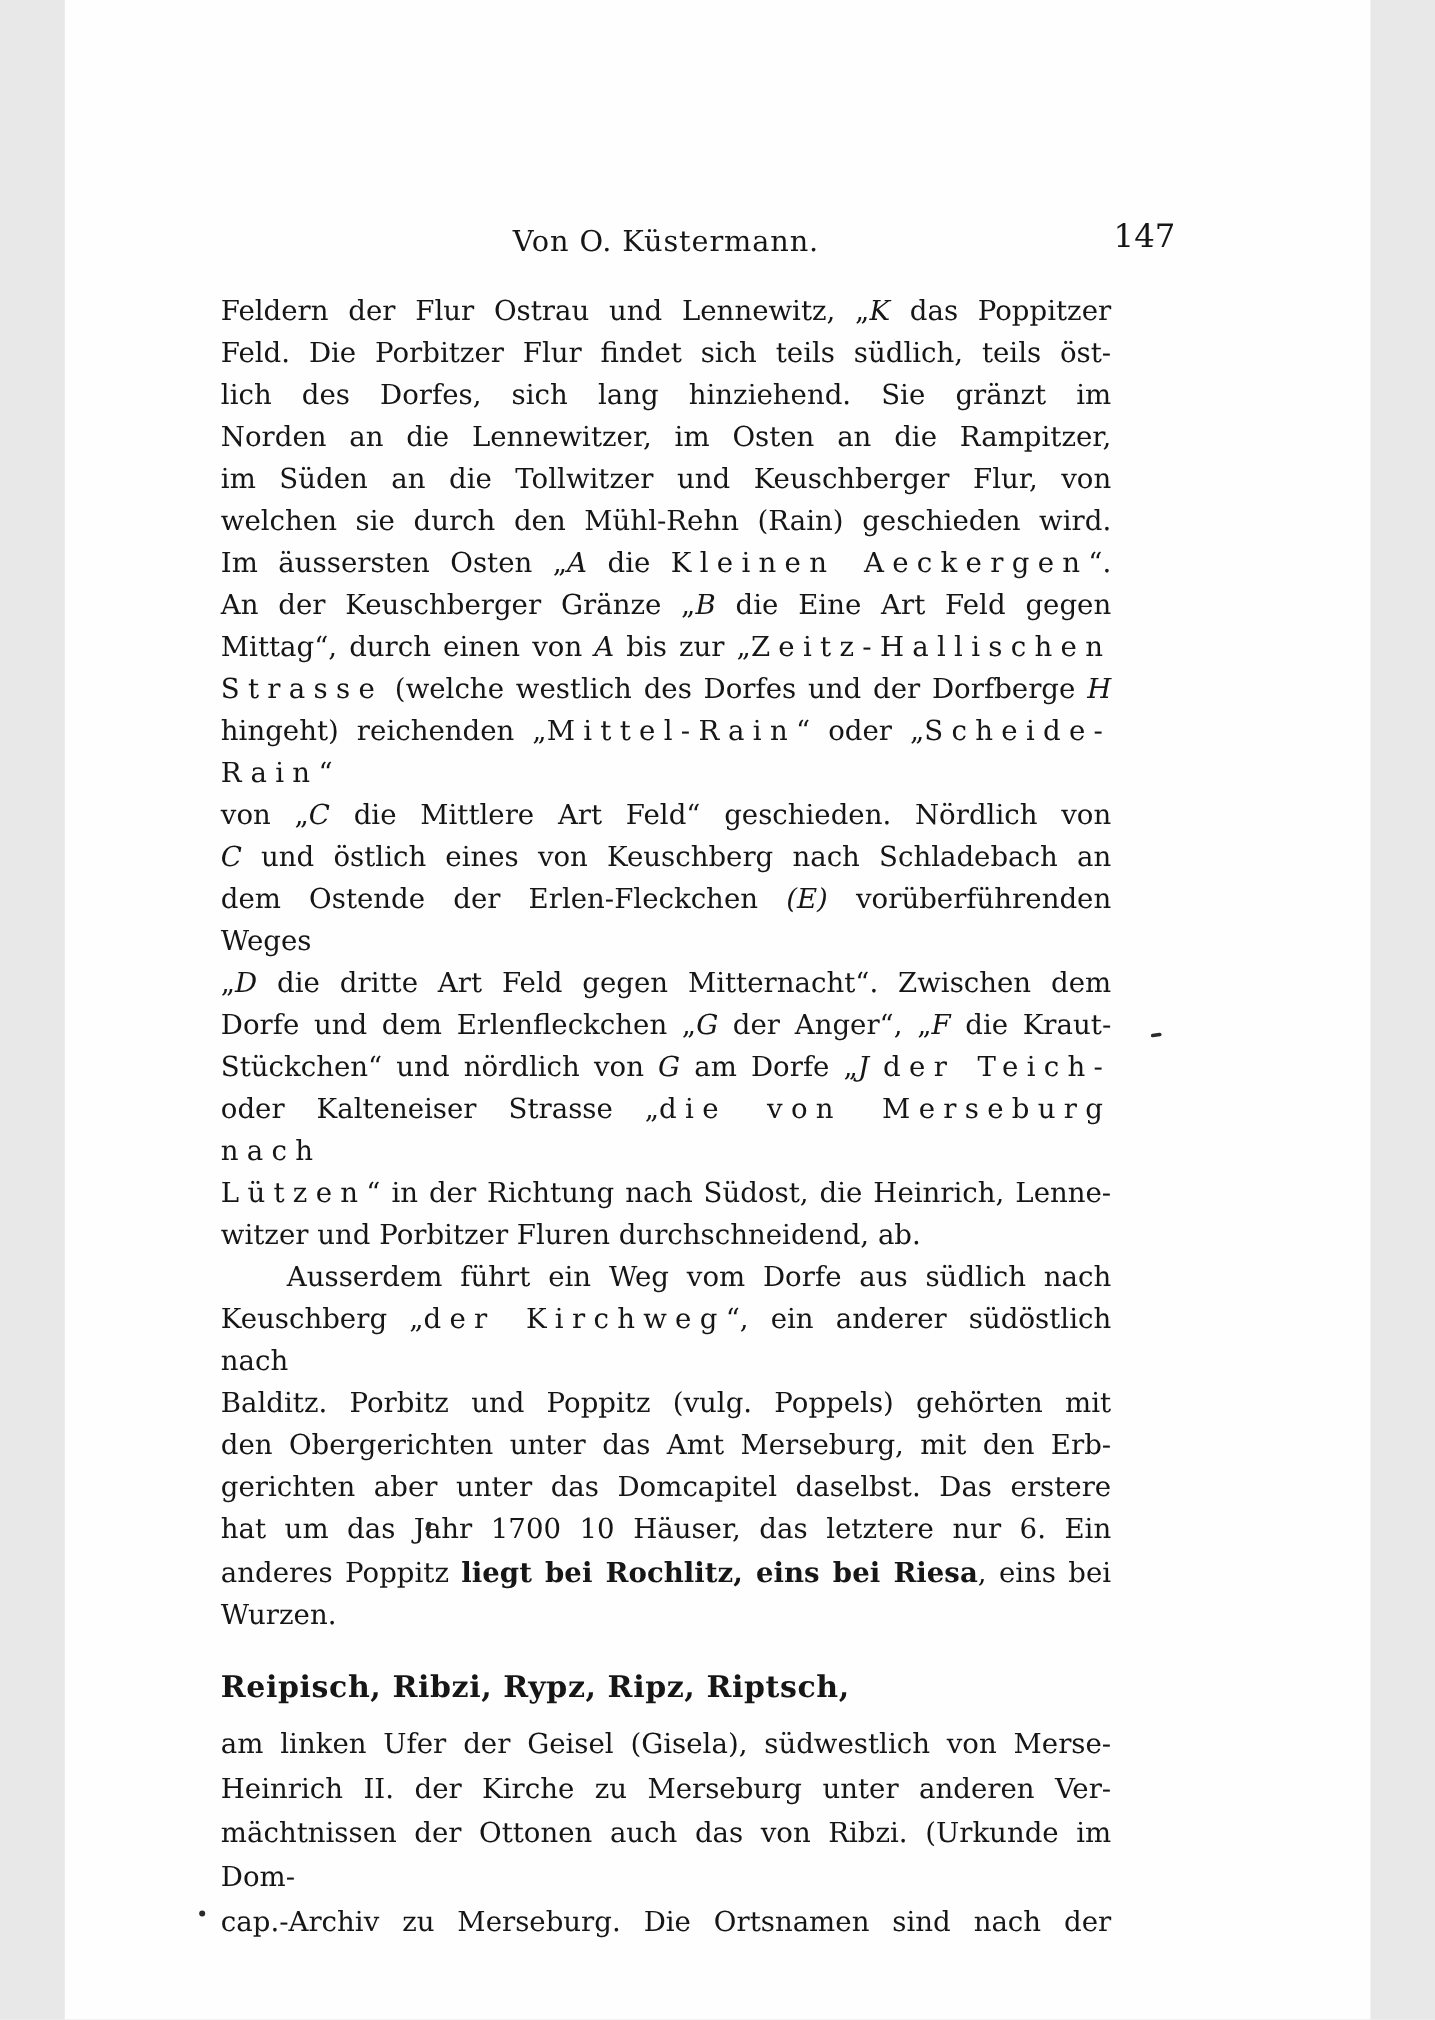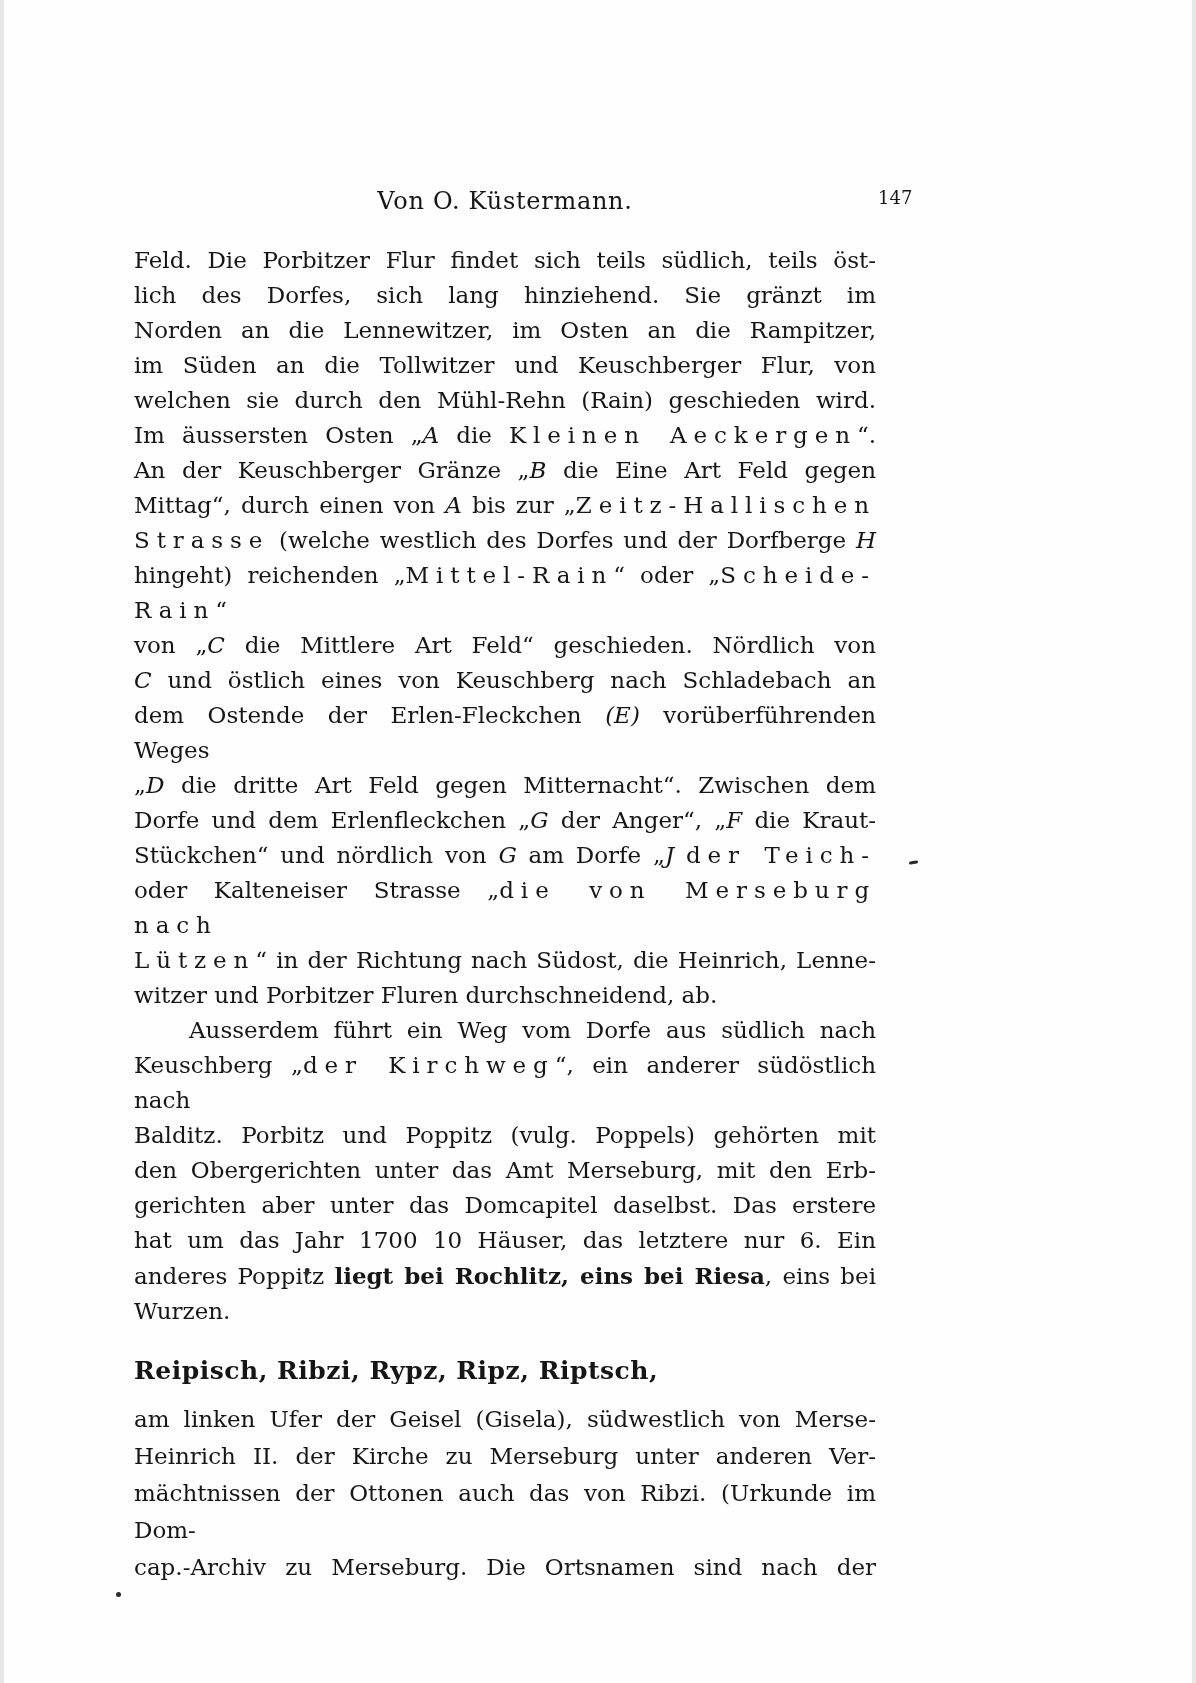--- a/index.html
+++ b/index.html
@@ -2,21 +2,21 @@
 <html><head>
 <meta charset="utf-8">
 <style>
   html, body {
     margin: 0;
     padding: 0;
     background: #e8e8e8;
   }
   .page {
     position: relative;
-    width: 1188px;
+    width: 1088px;
     height: 1683px;
     margin: 0 auto;
     background: #fefefe;
     color: #161616;
     font-family: "DejaVu Serif", "Liberation Serif", serif;
     overflow: hidden;
   }
   .header-title {
     position: absolute;
     top: 186px;
@@ -24,21 +24,21 @@
     width: 742px;
     text-align: center;
     font-size: 24px;
     line-height: 30px;
     letter-spacing: 0.03em;
   }
   .page-number {
     position: absolute;
     top: 182px;
     left: 874px;
-    font-size: 18px;
+    font-size: 27px;
     line-height: 32px;
   }
   .content {
     position: absolute;
     top: 243px;
     left: 130px;
     width: 742px;
     font-size: 23px;
   }
   .paragraph { margin: 0; }
@@ -75,20 +75,21 @@
 </style>
 </head>
 <body>
 
 <div class="page">
   <div class="header-title">Von O. Küstermann.</div>
   <div class="page-number">147</div>
 
   <div id="content" class="content">
       <div class="paragraph">
+        <div class="line"><span class="seg-n">Feldern der Flur Ostrau und Lennewitz, „</span><span class="seg-i">K</span><span class="seg-n"> das Poppitzer</span></div>
         <div class="line"><span class="seg-n">Feld. Die Porbitzer Flur findet sich teils südlich, teils öst-</span></div>
         <div class="line"><span class="seg-n">lich des Dorfes, sich lang hinziehend. Sie gränzt im</span></div>
         <div class="line"><span class="seg-n">Norden an die Lennewitzer, im Osten an die Rampitzer,</span></div>
         <div class="line"><span class="seg-n">im Süden an die Tollwitzer und Keuschberger Flur, von</span></div>
         <div class="line"><span class="seg-n">welchen sie durch den Mühl-Rehn (Rain) geschieden wird.</span></div>
         <div class="line"><span class="seg-n">Im äussersten Osten „</span><span class="seg-i">A</span><span class="seg-n"> die </span><span class="seg-s">Kleinen Aeckergen</span><span class="seg-n">“.</span></div>
         <div class="line"><span class="seg-n">An der Keuschberger Gränze „</span><span class="seg-i">B</span><span class="seg-n"> die Eine Art Feld gegen</span></div>
         <div class="line"><span class="seg-n">Mittag“, durch einen von </span><span class="seg-i">A</span><span class="seg-n"> bis zur „</span><span class="seg-s">Zeitz-Hallischen</span></div>
         <div class="line"><span class="seg-s">Strasse</span><span class="seg-n"> (welche westlich des Dorfes und der Dorfberge </span><span class="seg-i">H</span></div>
         <div class="line"><span class="seg-n">hingeht) reichenden „</span><span class="seg-s">Mittel-Rain</span><span class="seg-n">“ oder „</span><span class="seg-s">Scheide-Rain</span><span class="seg-n">“</span></div>

